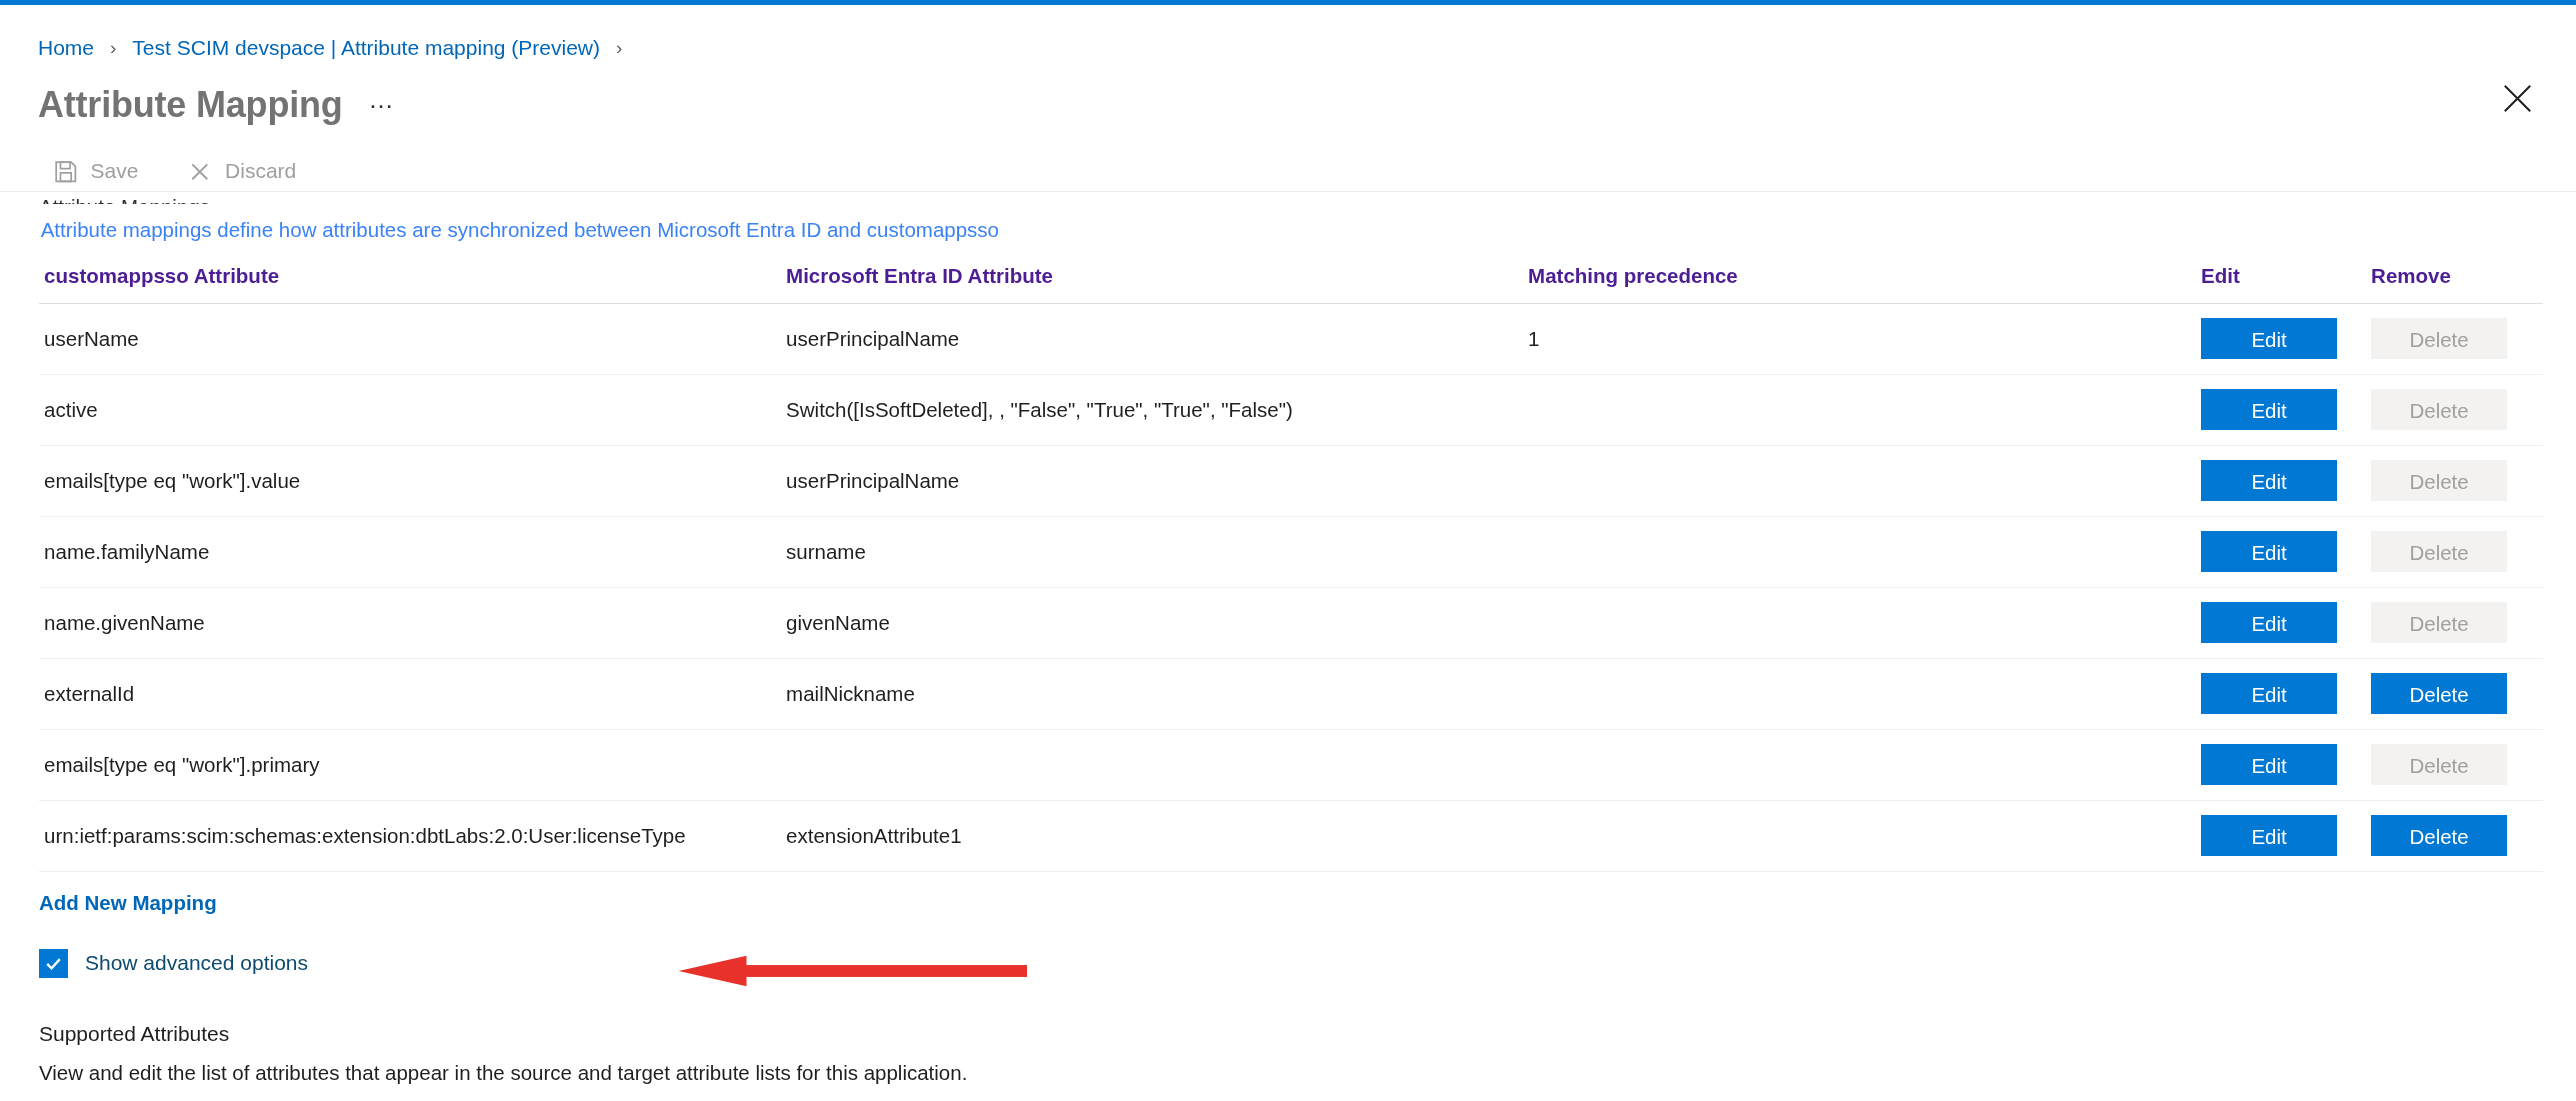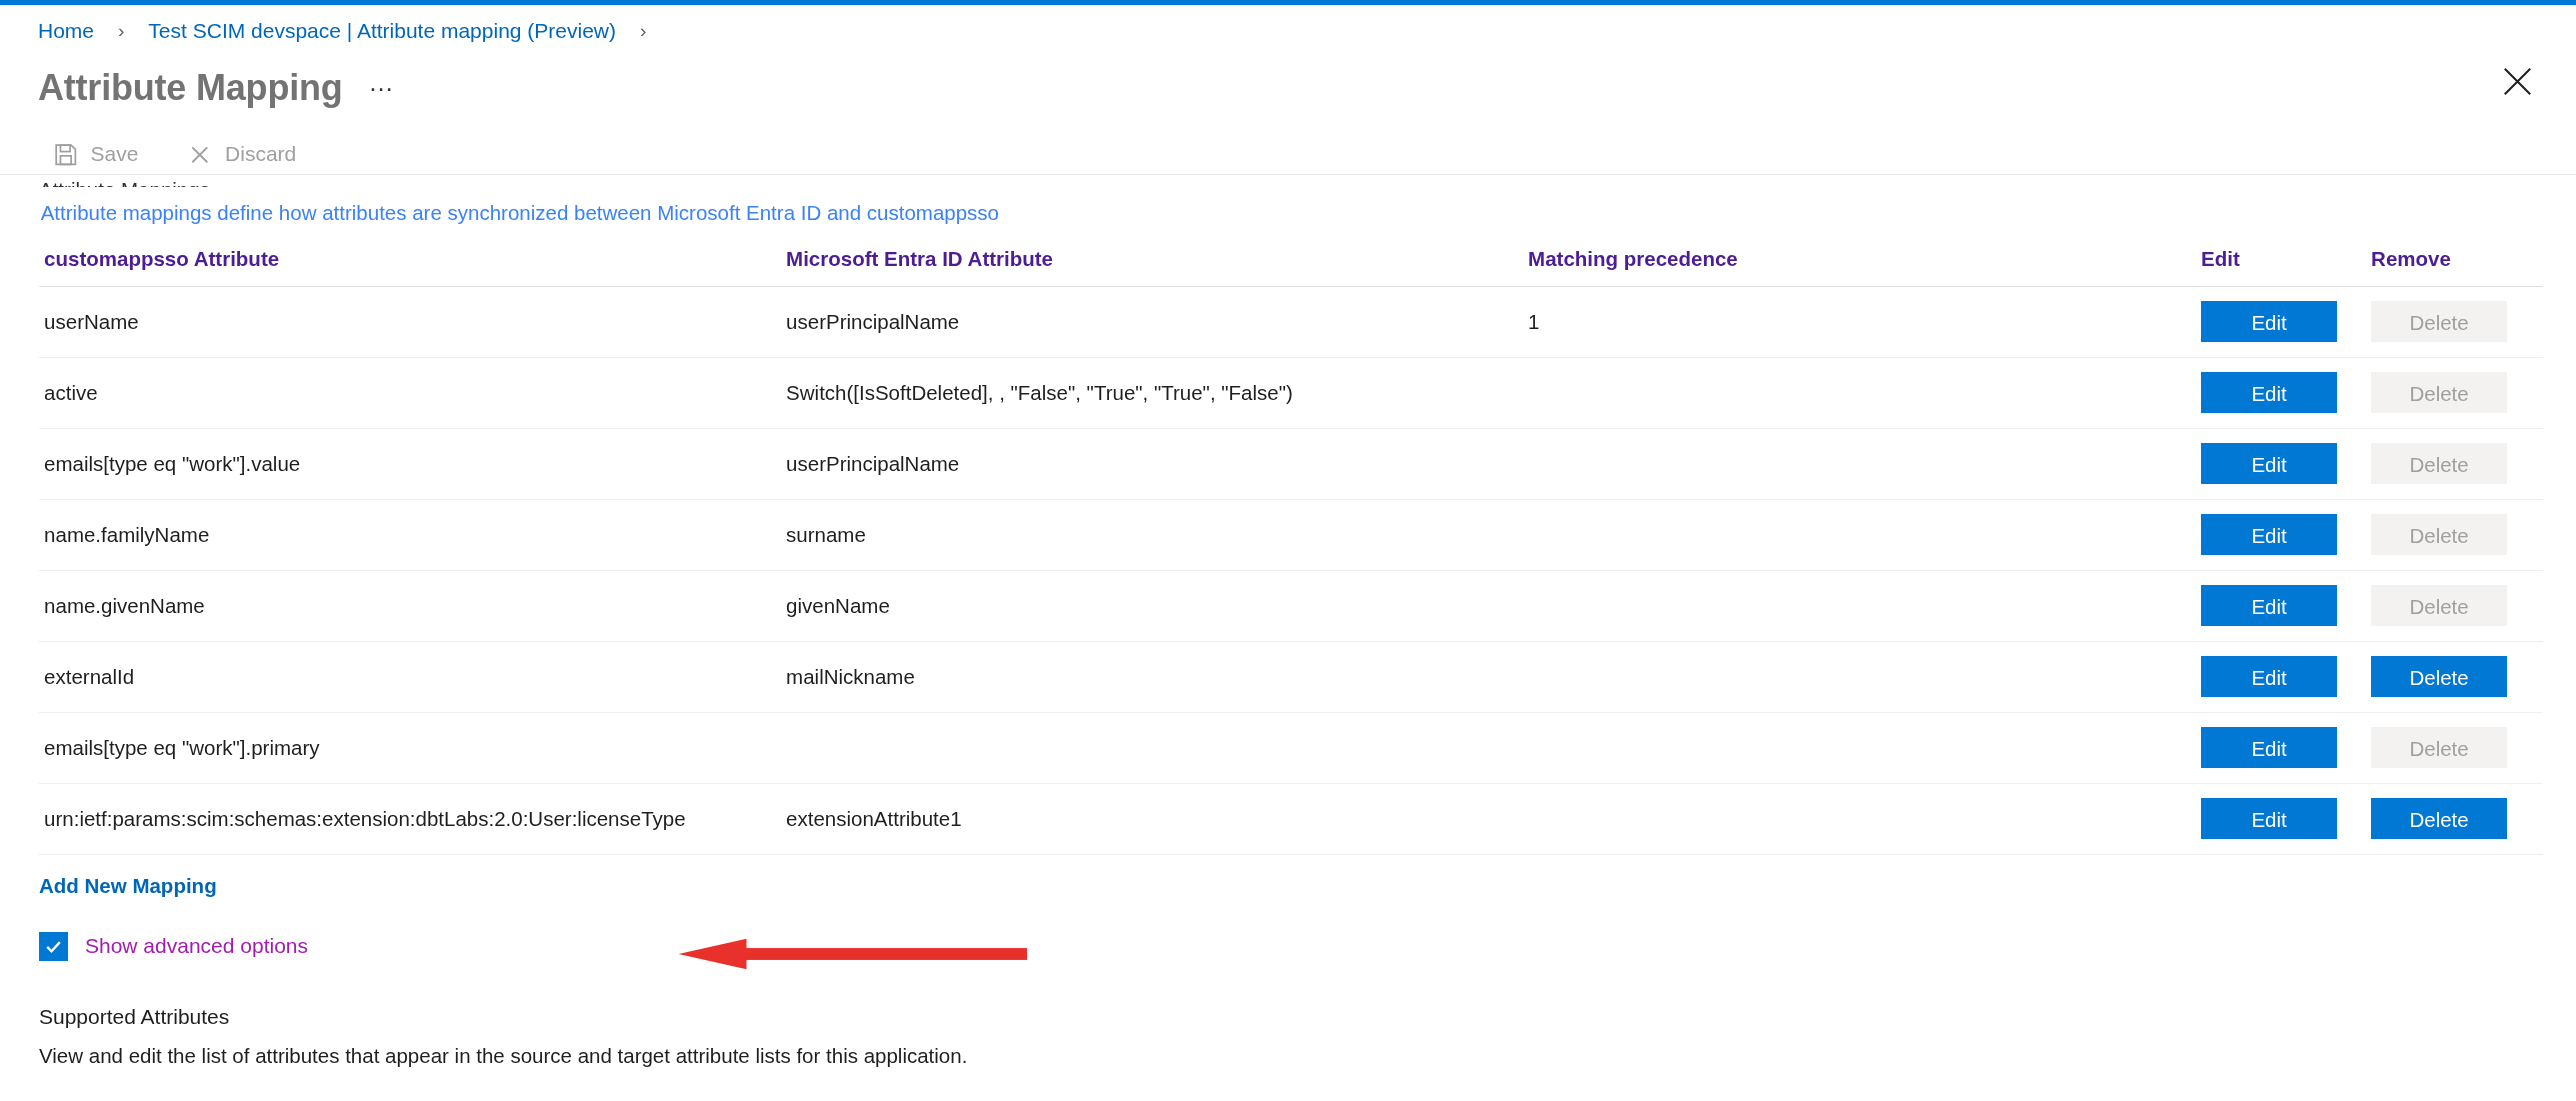--- a/index.html
+++ b/index.html
@@ -20,22 +20,22 @@
     position: absolute;
     top: 5.1px; left: 0;
     width: 2576px;
     height: 1096px;
     background: #ffffff;
   }
   
   .breadcrumb {
     display: flex;
     align-items: center;
-    gap: 24px;
-    padding: 15px 0 0 38px;
+    gap: 16px;
+    padding: 32px 0 0 38px;
     font-size: 21px;
     line-height: 1;
   }
   .crumb-link {
     color: #0067b8;
     text-decoration: none;
     cursor: pointer;
     white-space: nowrap;
   }
   .crumb-sep {
@@ -182,21 +182,21 @@
     border: 0.9px solid #0078d4;
     display: flex;
     align-items: center;
     justify-content: center;
     cursor: pointer;
     flex: 0 0 auto;
   }
   .cbox svg { display: block; }
   .adv-label {
     font-size: 21px;
-    color: #a21caf;
+    color: #0c4a6e;
   }
   .arrow {
     position: absolute;
     left: 324px;
     top: 5.1px;
   }
   
   .sa-title {
     margin-top: 44px;
     font-size: 21px;

